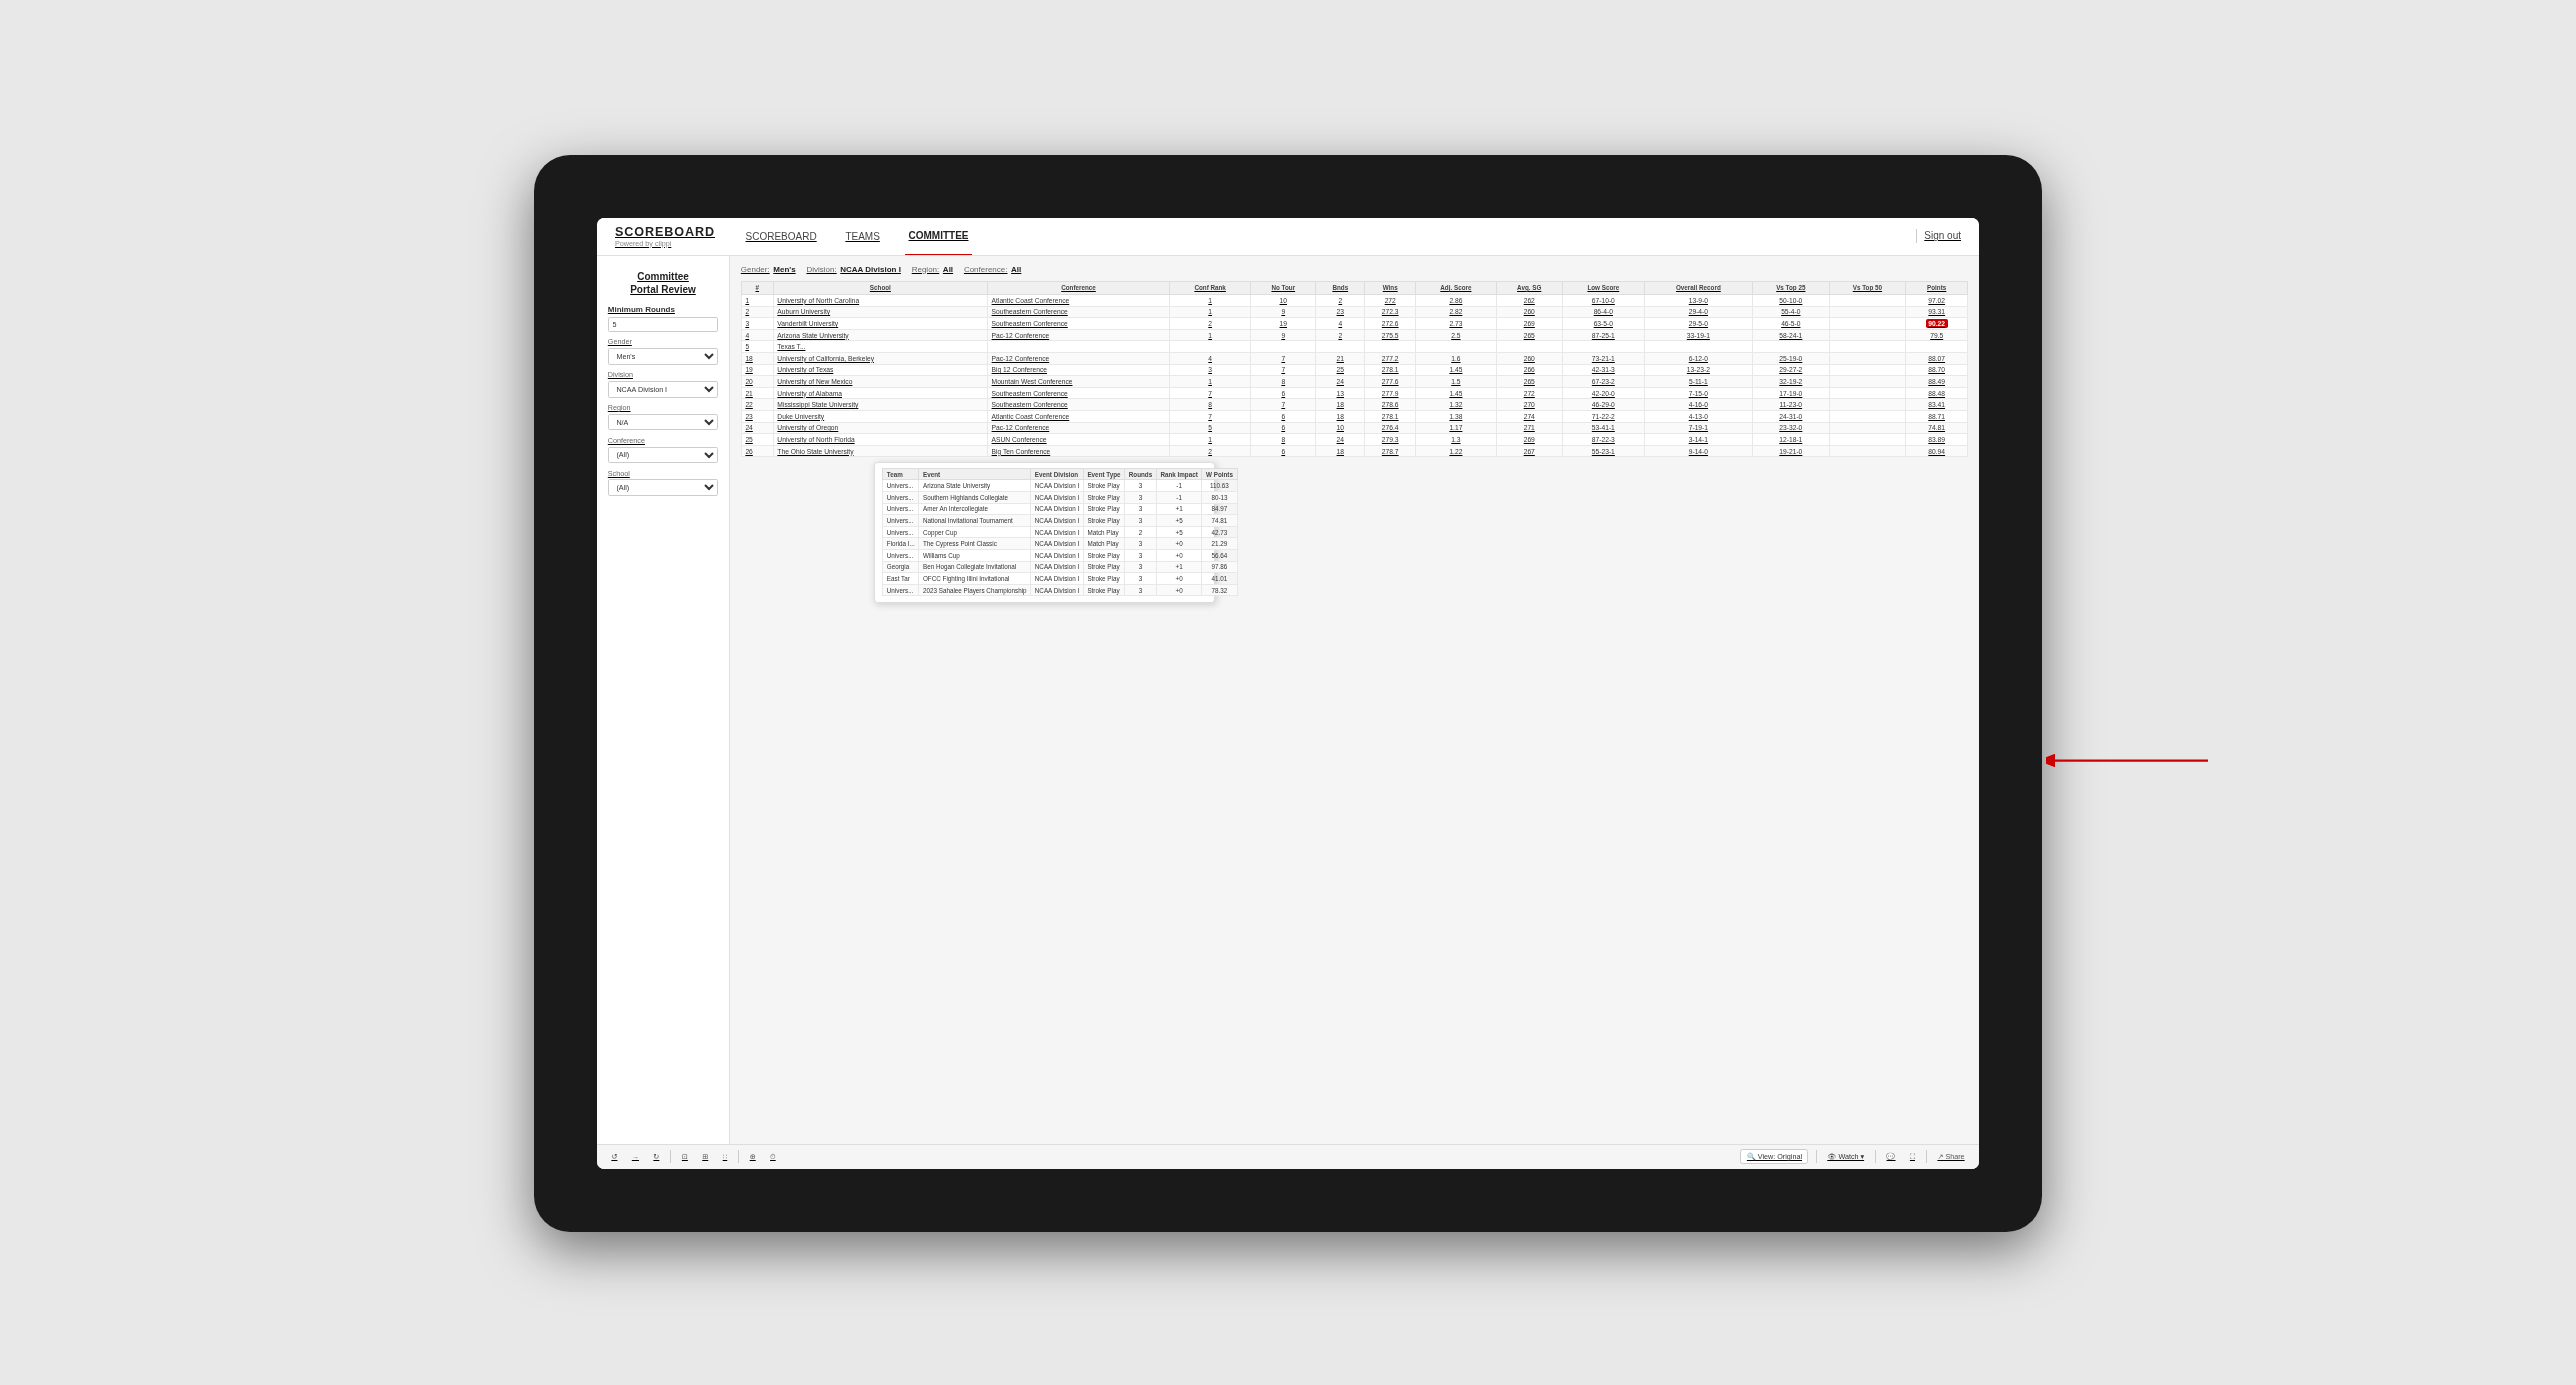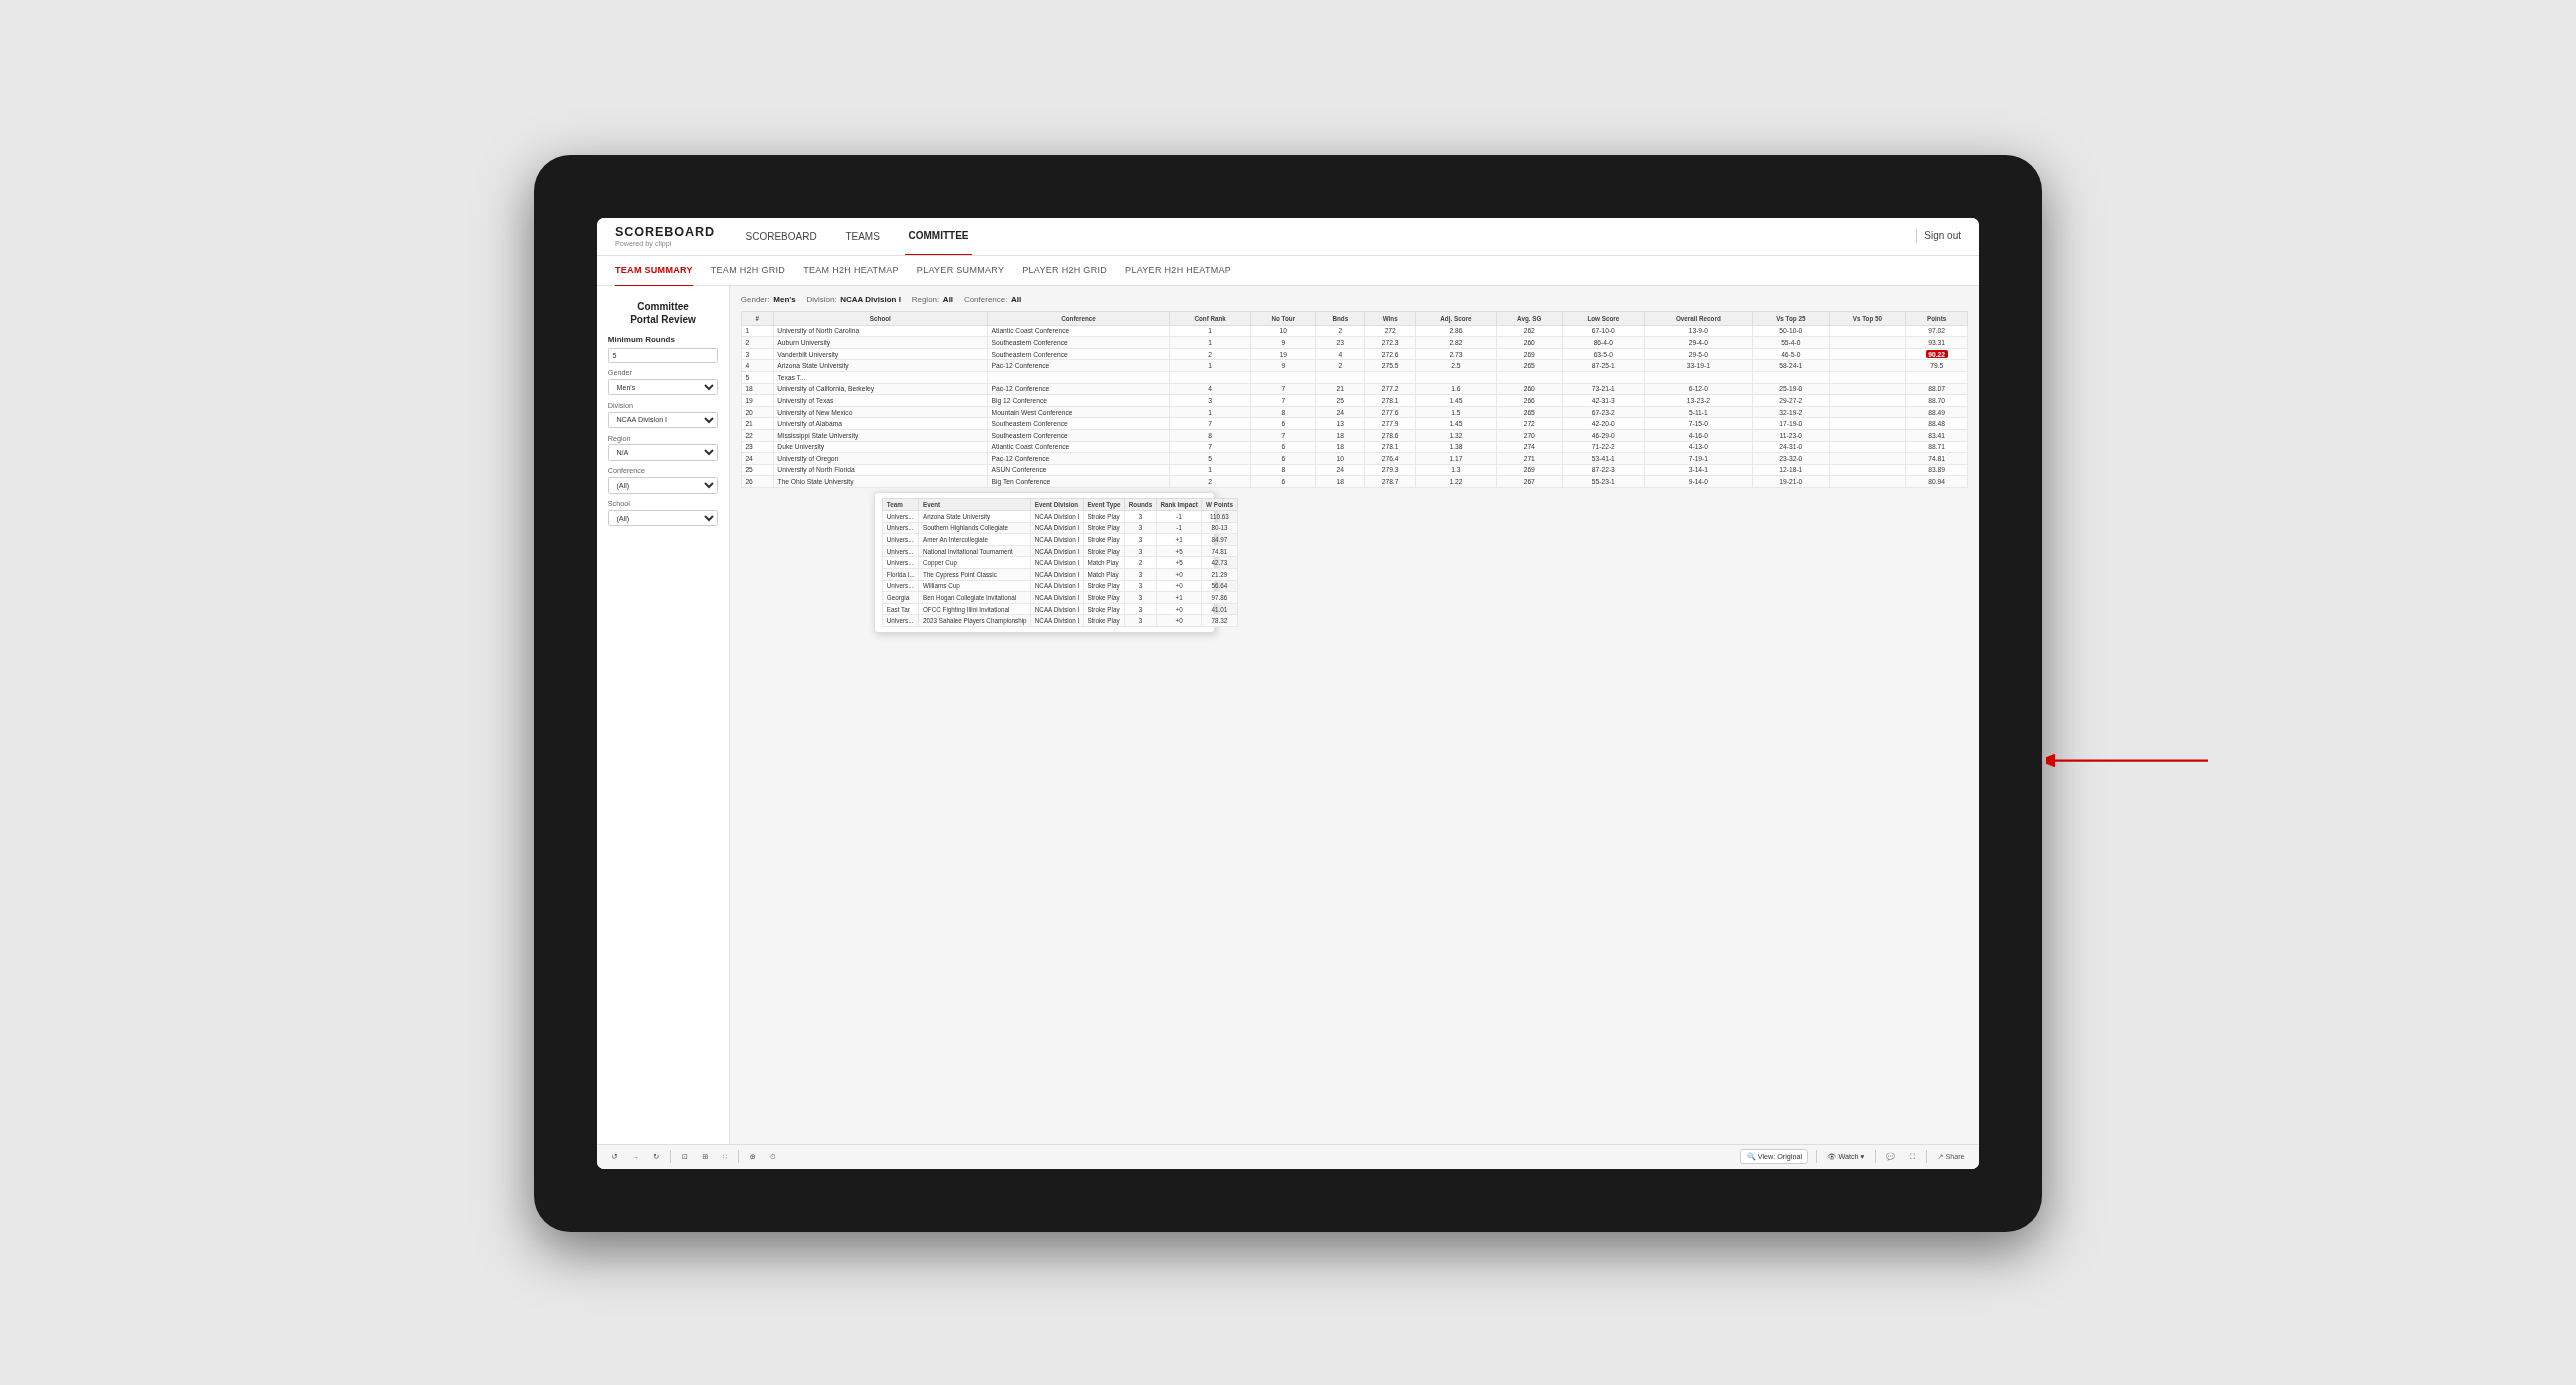--- a/index.html
+++ b/index.html
@@ -13,20 +13,21 @@
       justify-content: center;
       position: relative;
     }
 
     .outer-wrapper {
       display: flex;
       align-items: center;
       justify-content: center;
       width: 100%;
       height: 100%;
+      text-decoration: underline;
     }
 
     
     .tablet {
       width: 1508px;
       height: 1077px;
       background: #1a1a1a;
       border-radius: 36px;
       padding: 54px 27px;
       display: flex;
@@ -433,28 +434,20 @@
           <a class="nav-link">SCOREBOARD</a>
           <a class="nav-link">TEAMS</a>
           <a class="nav-link active">COMMITTEE</a>
         </div>
         <div class="nav-right">
           <div class="divider-v"></div>
           <span class="sign-out">Sign out</span>
         </div>
       </div>
 
-      <div class="sub-nav">
-        <a class="sub-nav-link active">TEAM SUMMARY</a>
-        <a class="sub-nav-link">TEAM H2H GRID</a>
-        <a class="sub-nav-link">TEAM H2H HEATMAP</a>
-        <a class="sub-nav-link">PLAYER SUMMARY</a>
-        <a class="sub-nav-link">PLAYER H2H GRID</a>
-        <a class="sub-nav-link">PLAYER H2H HEATMAP</a>
-      </div>
 
       <div class="main-content">
 
         <div class="sidebar">
           <div class="portal-title">Committee<br>Portal Review</div>
 
           <div class="sidebar-section-title">Minimum Rounds</div>
           <input class="sidebar-input" type="number" value="5" style="">
 
           <div class="sidebar-label">Gender</div>

